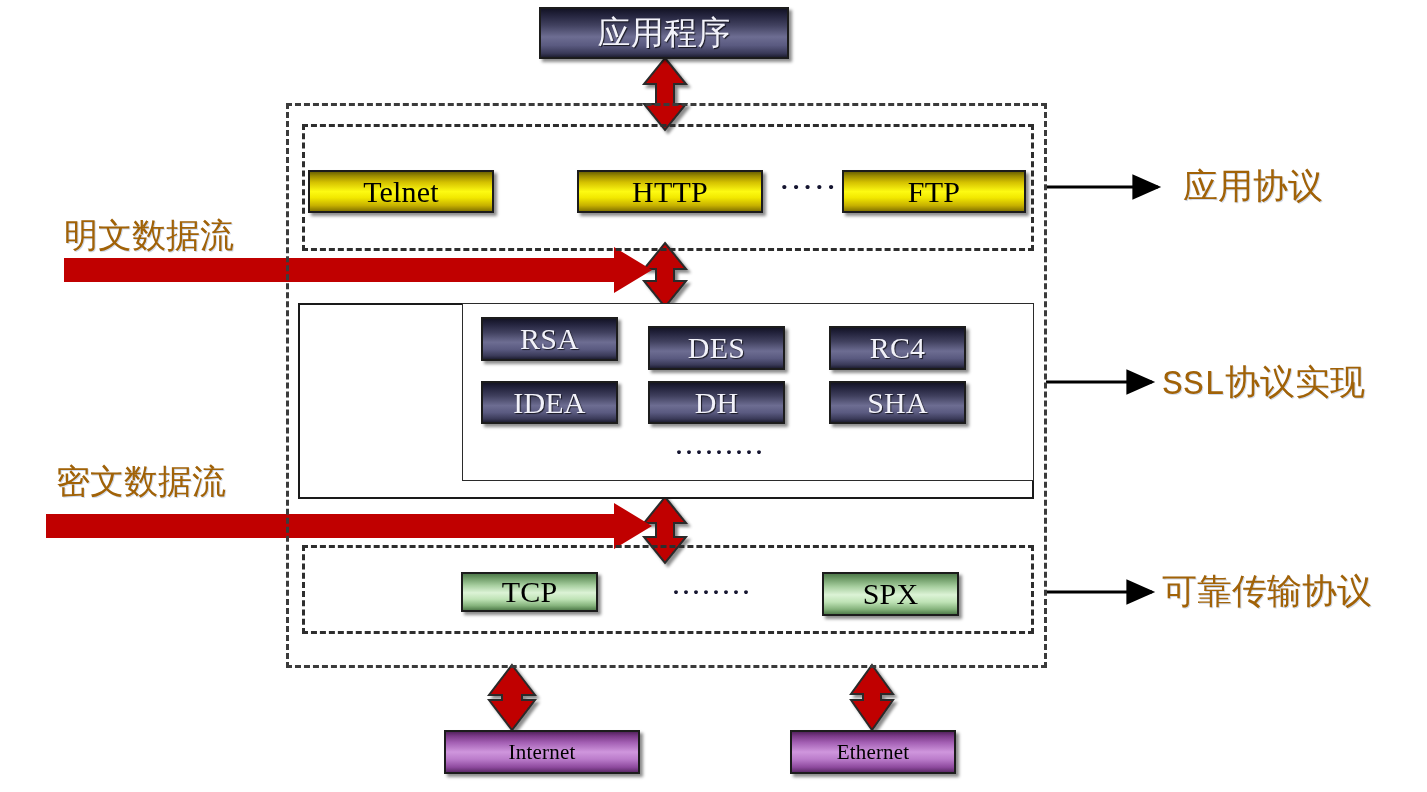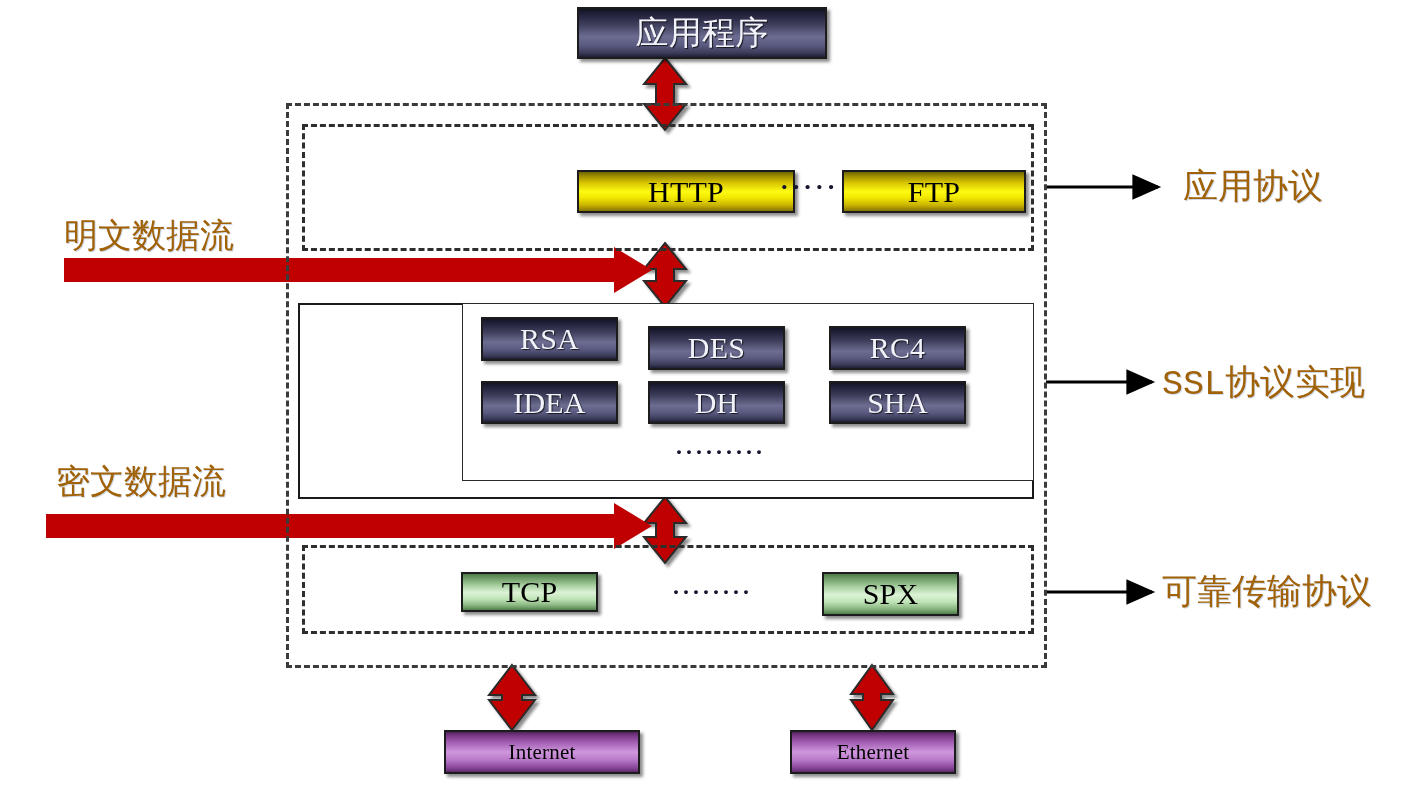--- a/index.html
+++ b/index.html
@@ -96,21 +96,20 @@
         #cf96dd 50%, #bb7ccb 68%, #8e4a9e 88%, #5d2a69 100%);
     color: #000000;
     font-size: 21px;
     box-shadow: 3px 3px 3px rgba(0,0,0,0.45);
   }
 
   
   .chip.apptitle {
     font-size: 33px;
     font-family: "Liberation Serif", "DejaVu Serif", serif;
-    margin-left: 38px;
   }
 
   
   .dots {
     position: absolute;
     color: #151530;
     font-size: 26px;
     letter-spacing: 3px;
     font-weight: 700;
     line-height: 1;
@@ -199,22 +198,25 @@
   </svg>
 
   <div class="chip navy apptitle" style="left:539px; top:7px; width:250px; height:52px;">
     <span>应用程序</span>
   </div>
 
   <div class="dashed-frame" style="left:286px; top:103px; width:761px; height:565px;"></div>
 
   <div class="dashed-frame inner" style="left:302px; top:124px; width:732px; height:127px;"></div>
 
-
-  <div class="chip yellow" style="left:577px; top:170px; width:218px; height:43px;text-align:right;">
+  <div class="chip yellow" style="left:308px; top:170px; width:186px; height:43px;">
+    <span>Telnet</span>
+  </div>
+
+  <div class="chip yellow" style="left:577px; top:170px; width:186px; height:43px;text-align:right;">
     <span>HTTP</span>
   </div>
 
   <div class="dots" style="left:780px; top:174px;">·····</div>
 
   <div class="chip yellow" style="left:842px; top:170px; width:184px; height:43px;">
     <span>FTP</span>
   </div>
 
   <div class="solid-frame" style="left:298px; top:303px; width:736px; height:196px;"></div>

